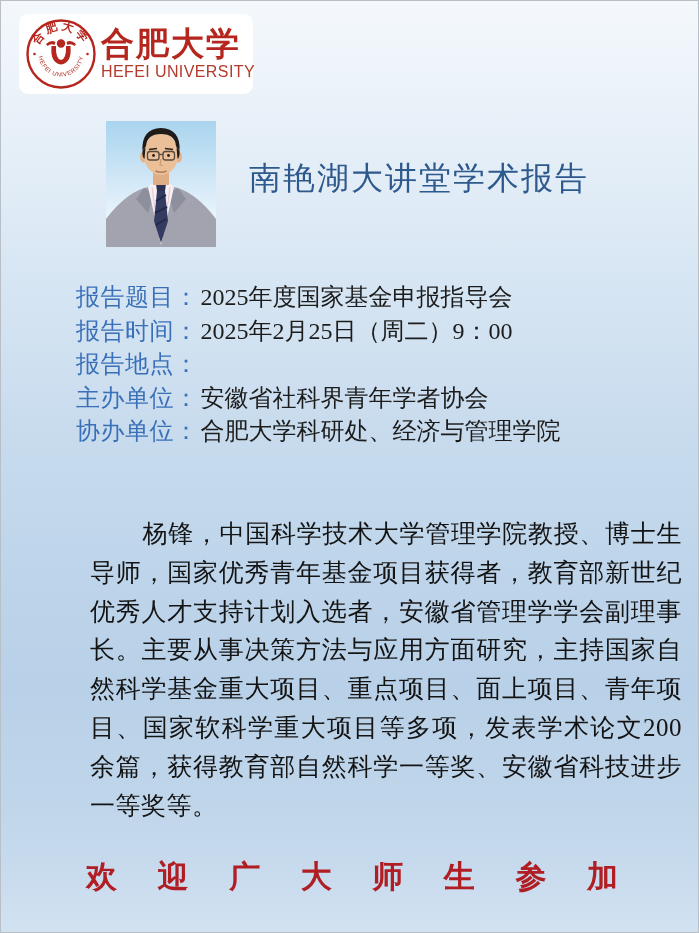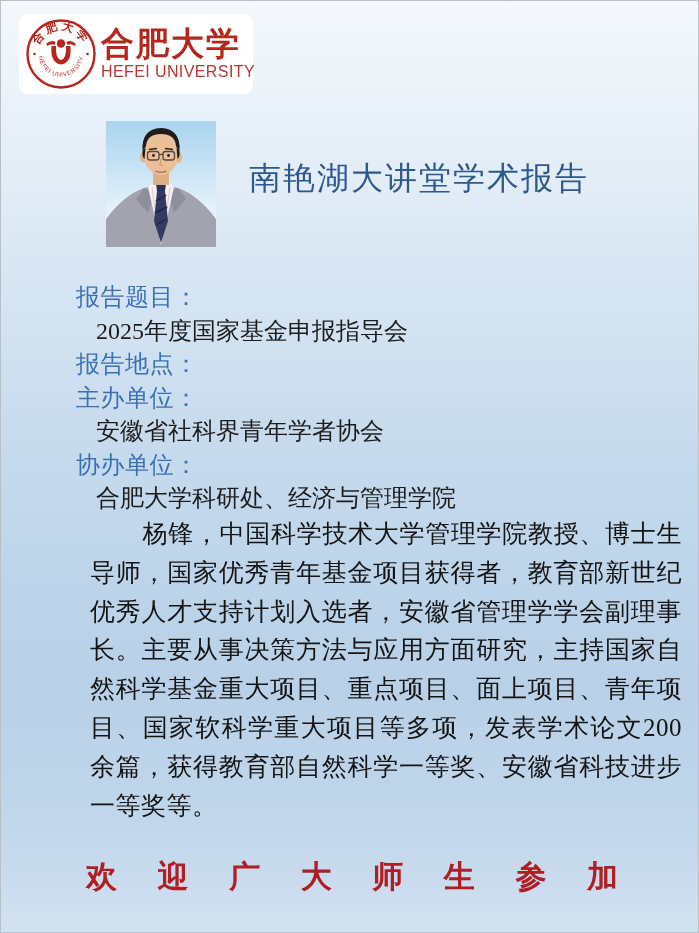--- a/index.html
+++ b/index.html
@@ -43,23 +43,23 @@
   .title{
     position:absolute;left:248px;top:156px;width:360px;
     font-size:32px;color:#2e598c;letter-spacing:2px;
     white-space:nowrap;font-weight:400;
   }
   
   .info-list{
     position:absolute;left:75px;top:280px;width:600px;
     font-size:24px;line-height:33.5px;
   }
-  .info-row{display:flex;white-space:nowrap;flex-direction:column;}
+  .info-row{display:flex;white-space:nowrap;}
   .info-label{color:#3a70b8;letter-spacing:0.5px;flex:0 0 auto;}
-  .info-value{color:#1c1c1c;margin-left:20px;}
+  .info-value{color:#1c1c1c;margin-left:2px;}
   
   .bio{
     position:absolute;left:75px;top:514px;width:592px;
     font-size:25px;line-height:38.8px;color:#141414;
     text-align:justify;text-indent:2.1em;letter-spacing:0.5px;margin-left:14px;
   }
   
   .welcome{
     position:absolute;left:85px;top:855px;width:532px;
     display:flex;justify-content:space-between;
@@ -150,20 +150,24 @@
   </div>
 
   <div class="title">南艳湖大讲堂学术报告</div>
 
   <div class="info-list">
     <div class="info-row">
       <span class="info-label">报告题目：</span>
       <span class="info-value">2025年度国家基金申报指导会</span>
     </div>
     <div class="info-row">
+      <span class="info-label">报告时间：</span>
+      <span class="info-value">2025年2月25日（周二）9：00</span>
+    </div>
+    <div class="info-row">
       <span class="info-label">报告地点：</span>
     </div>
     <div class="info-row">
       <span class="info-label">主办单位：</span>
       <span class="info-value">安徽省社科界青年学者协会</span>
     </div>
     <div class="info-row">
       <span class="info-label">协办单位：</span>
       <span class="info-value">合肥大学科研处、经济与管理学院</span>
     </div>

